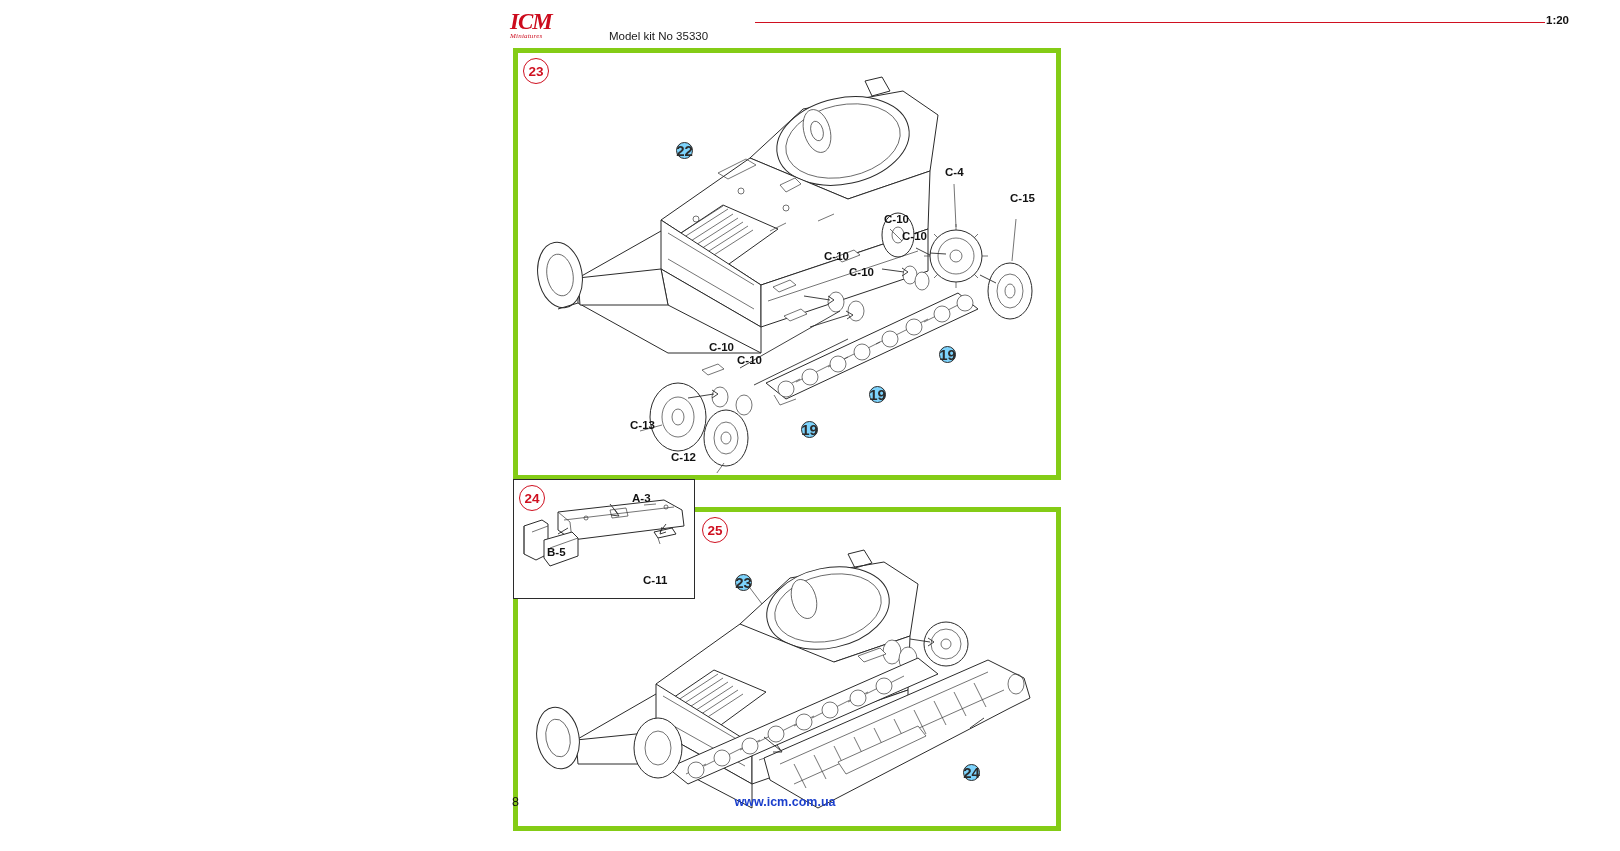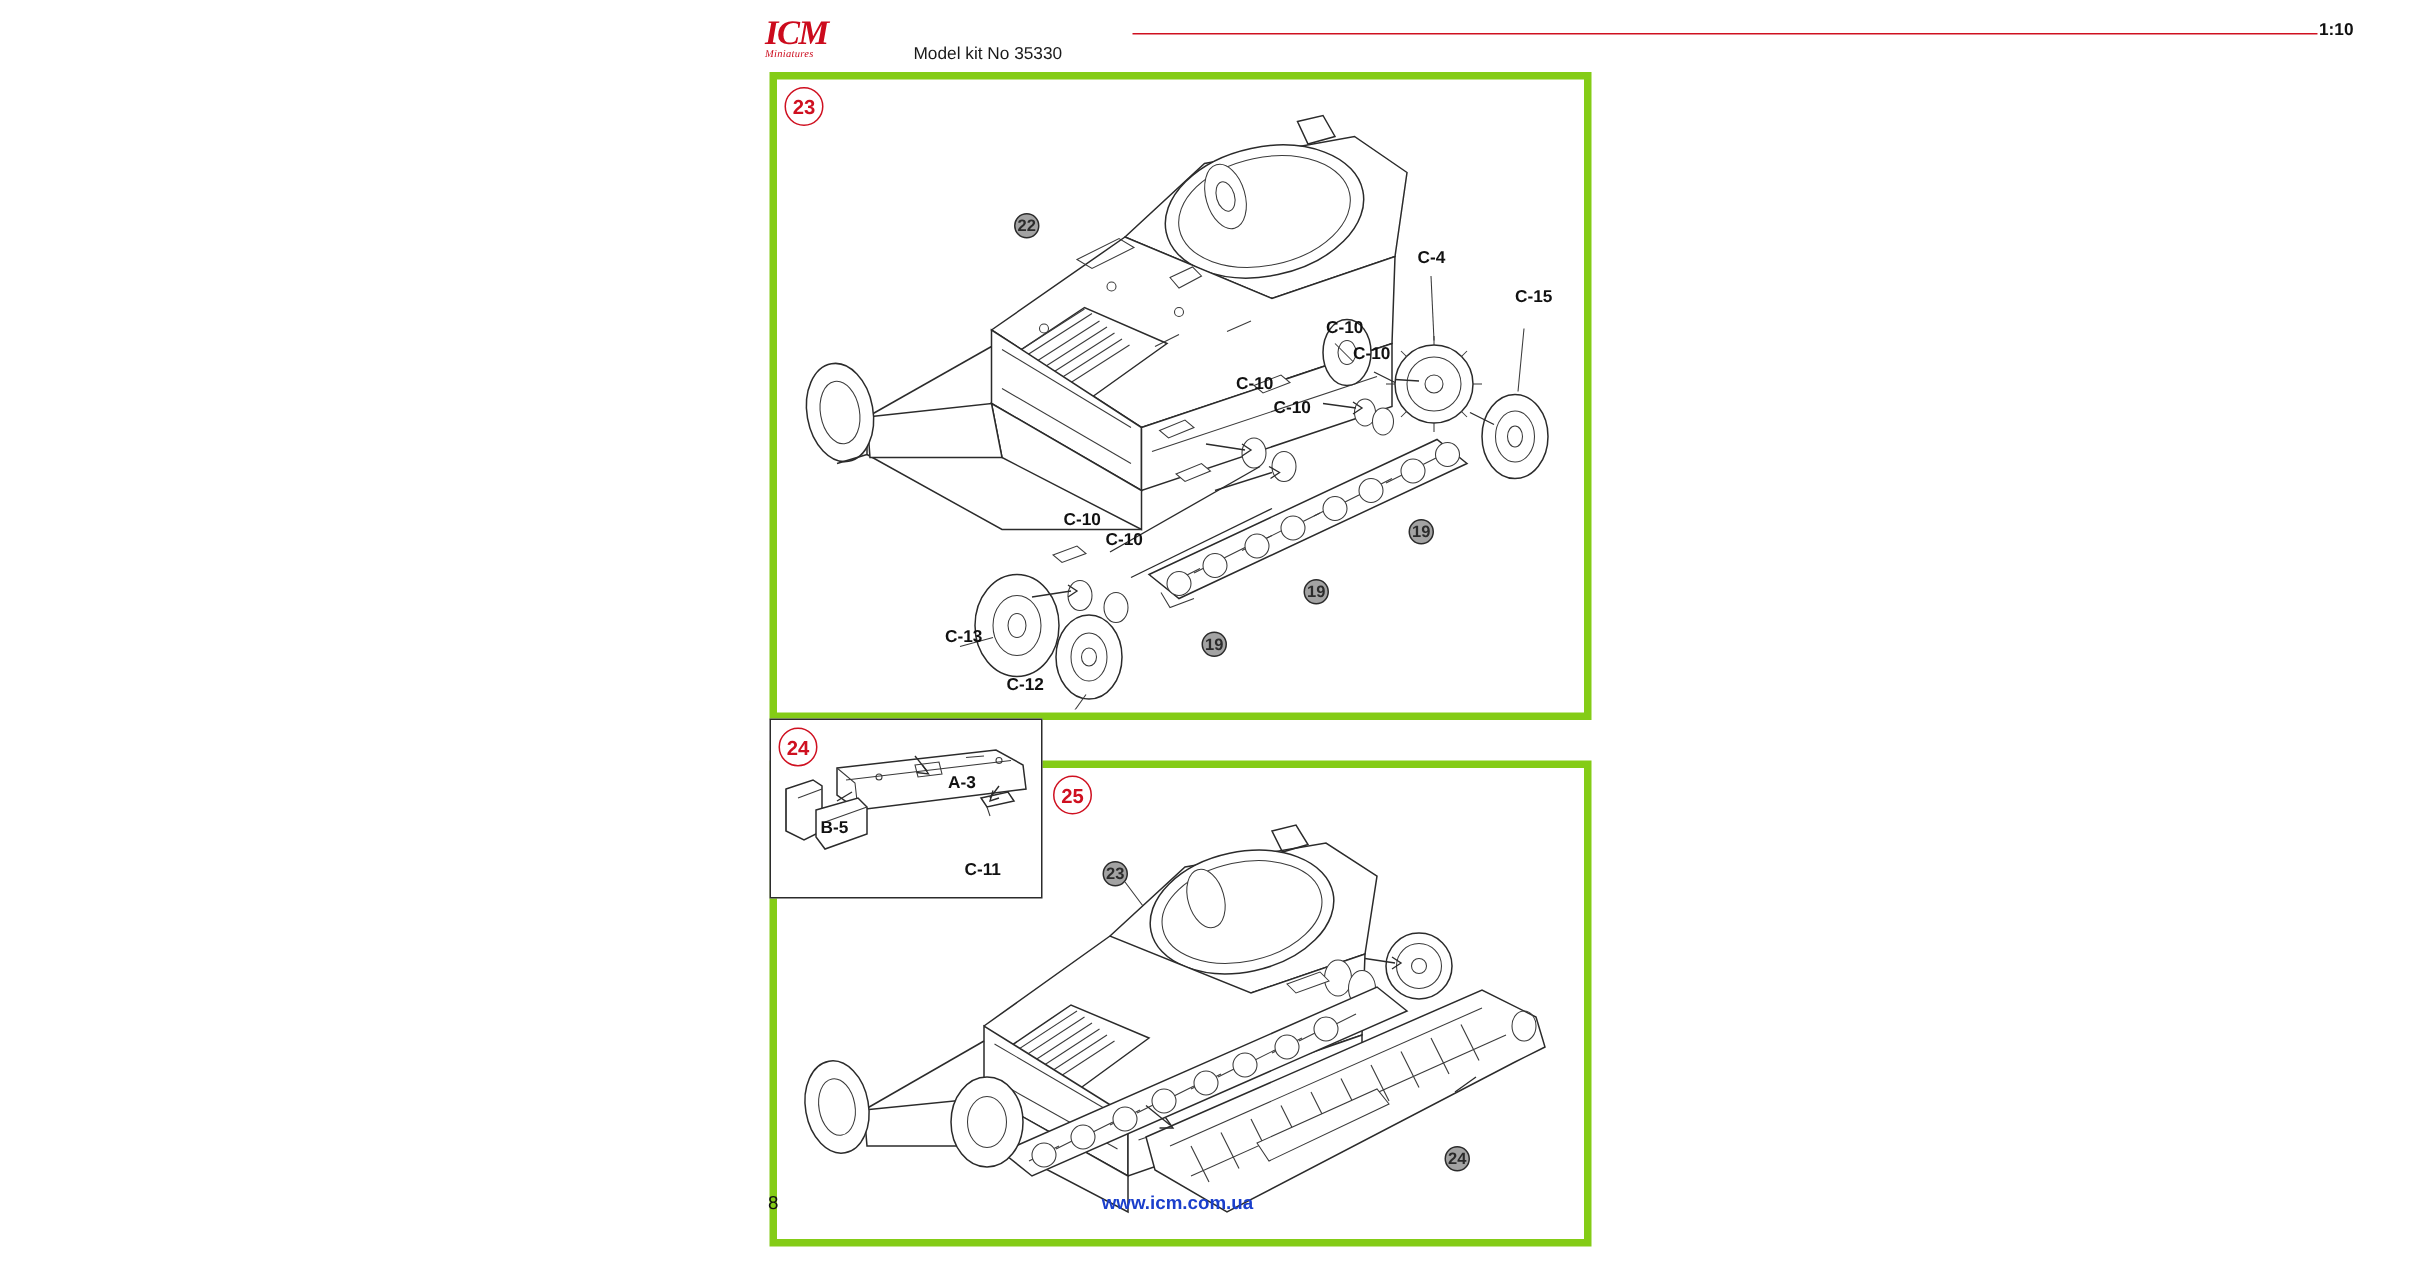--- a/index.html
+++ b/index.html
@@ -106,26 +106,26 @@
     justify-content: center;
     background: #fff;
     box-sizing: border-box;
   }
   .ref-badge {
     position: absolute;
     width: 17px; height: 17px;
     border-radius: 50%;
     border: 1.1px solid #2b2b2b;
     color: #2b2b2b;
-    font-size: 11px;
+    font-size: 15px;
     font-weight: bold;
     display: flex;
     align-items: center;
     justify-content: center;
-    background: #a3a3a3;
+    background: #7dd3fc;
     box-sizing: border-box;
   }
 
   
   .part-label {
     position: absolute;
     font-size: 11.5px;
     font-weight: bold;
     color: #111;
     white-space: nowrap;
@@ -162,21 +162,21 @@
 
 <div class="page">
 
   <div class="header">
     <div class="logo">
       <div class="logo-text">ICM</div>
       <div class="logo-sub">Miniatures</div>
     </div>
     <div class="kit-no">Model kit No 35330</div>
     <div class="header-rule"></div>
-    <div class="scale">1:10</div>
+    <div class="scale">1:20</div>
   </div>
 
   <div class="panel" id="panel-23">
     <svg width="536" height="420" viewBox="0 0 536 420">
 
       <g>
 
         <path class="ln" d="M232 105 L285 56 L385 38 L420 62 L412 118 L330 146 Z"></path>
         <ellipse class="fillw" cx="325" cy="88" rx="67" ry="43" transform="rotate(-12 325 88)"></ellipse>
         <ellipse class="ln-thin" cx="325" cy="88" rx="58" ry="36" transform="rotate(-12 325 88)"></ellipse>
@@ -480,21 +480,21 @@
       <g class="arrow">
         <path d="M96 24 L104 34"></path>
           <path d="M101 30 L105 36 L97 35"></path>
         <path d="M152 44 L146 52"></path>
           <path d="M148 47 L146 54 L152 52"></path>
         <path d="M54 48 L44 54"></path>
       </g>
     </svg>
 
     <div class="step-badge" style="left:5px; top:5px;">24</div>
-    <div class="part-label" style="left:118px; top:36px;">A-3</div>
+    <div class="part-label" style="left:118px; top:12px;">A-3</div>
     <div class="part-label" style="left:33px; top:66px;">B-5</div>
     <div class="part-label" style="left:129px; top:94px;">C-11</div>
   </div>
 
   <div class="page-num">8</div>
   <div class="site">www.icm.com.ua</div>
 
 </div>
 
 </body></html>

